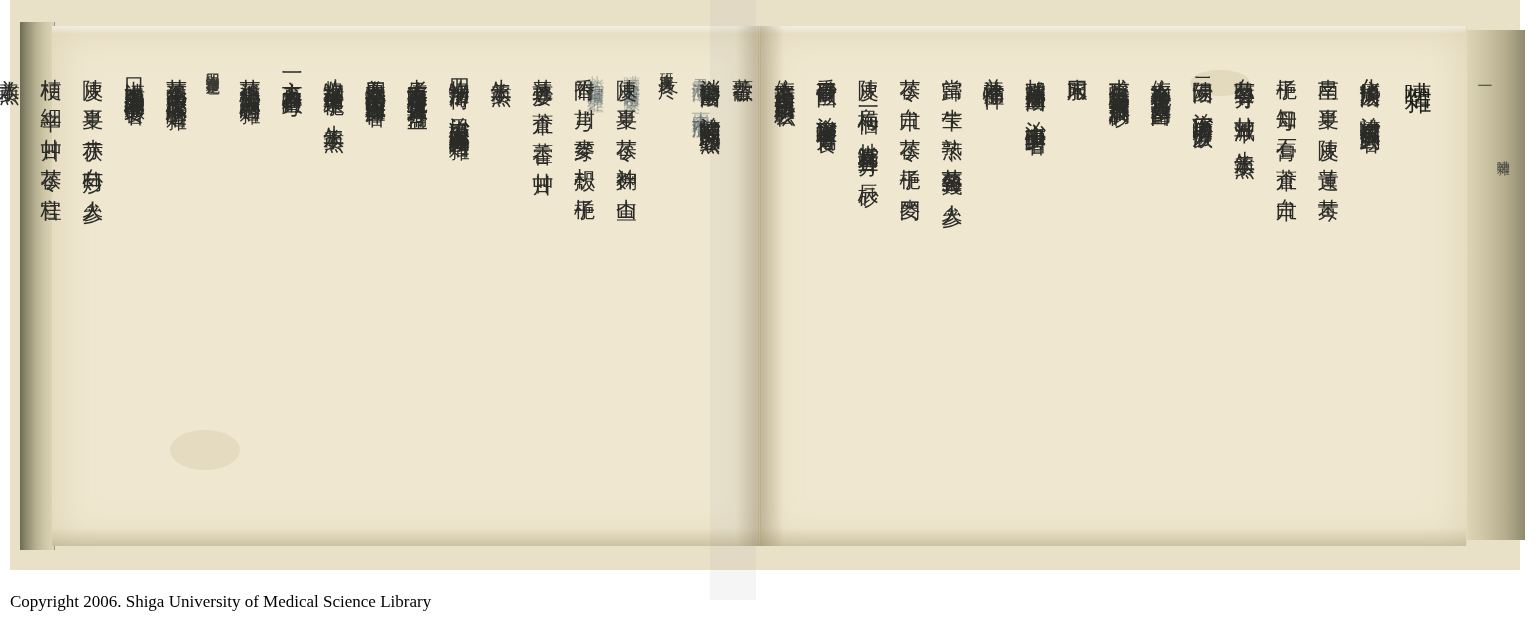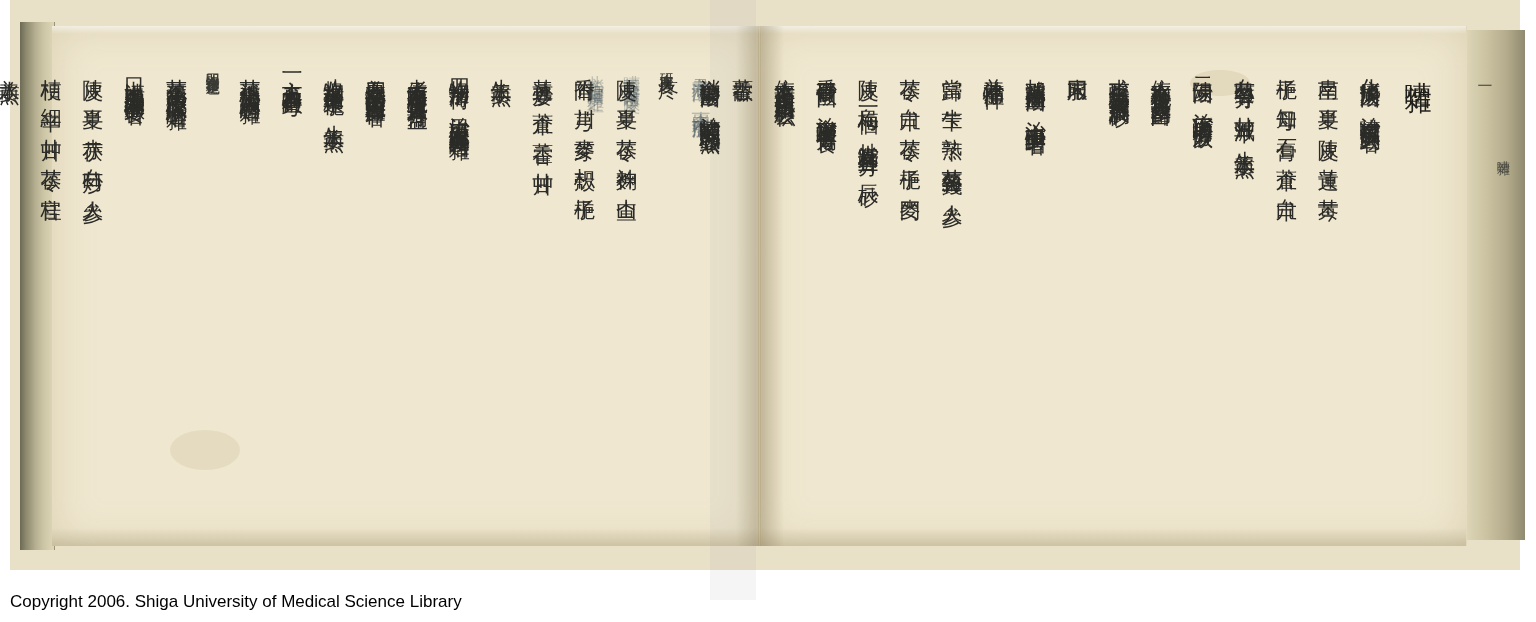--- a/index.html
+++ b/index.html
@@ -166,21 +166,21 @@
     font-size: 13px;
     color: #4a4a42;
     letter-spacing: 2px;
   }
 
   
   .copyright {
     position: absolute;
     left: 10px;
     top: 592px;
-    font-family: Liberation Sans, sans-serif;
+    font-family: Liberation Serif, serif;
     font-size: 17px;
     color: #000000;
     white-space: nowrap;
   }
 
   
   .blotch {
     position: absolute;
     border-radius: 50%;
     pointer-events: none;

